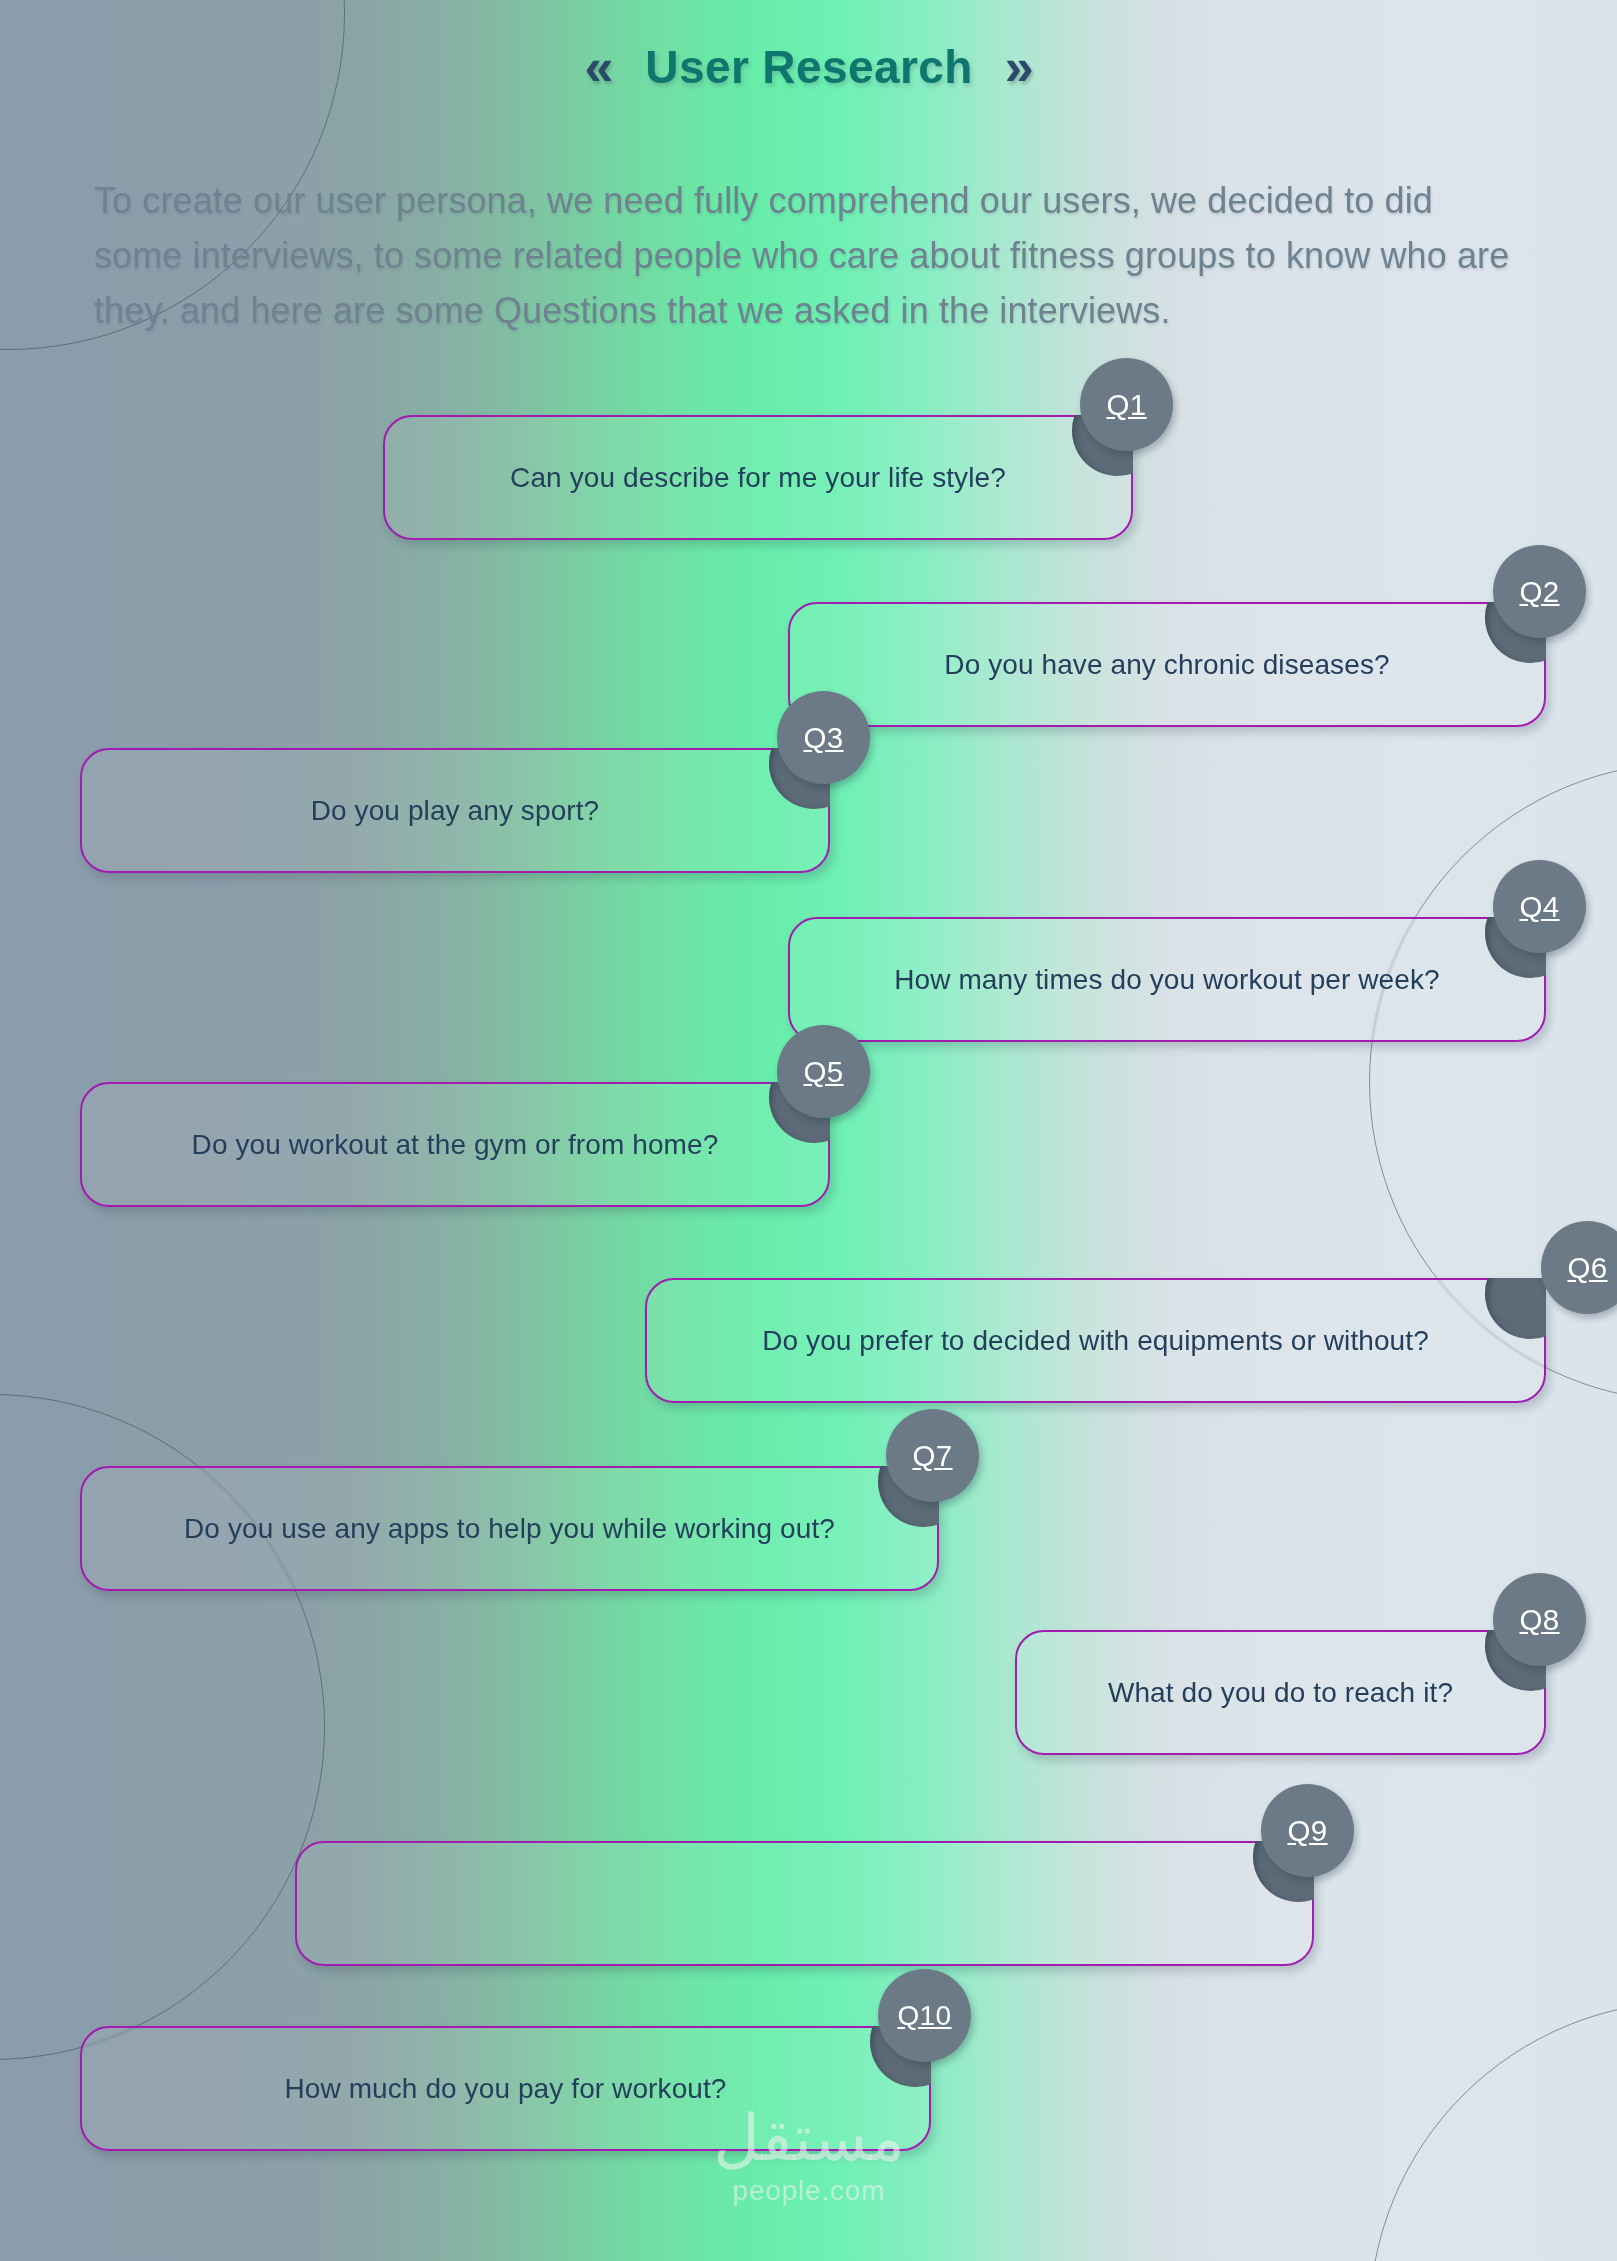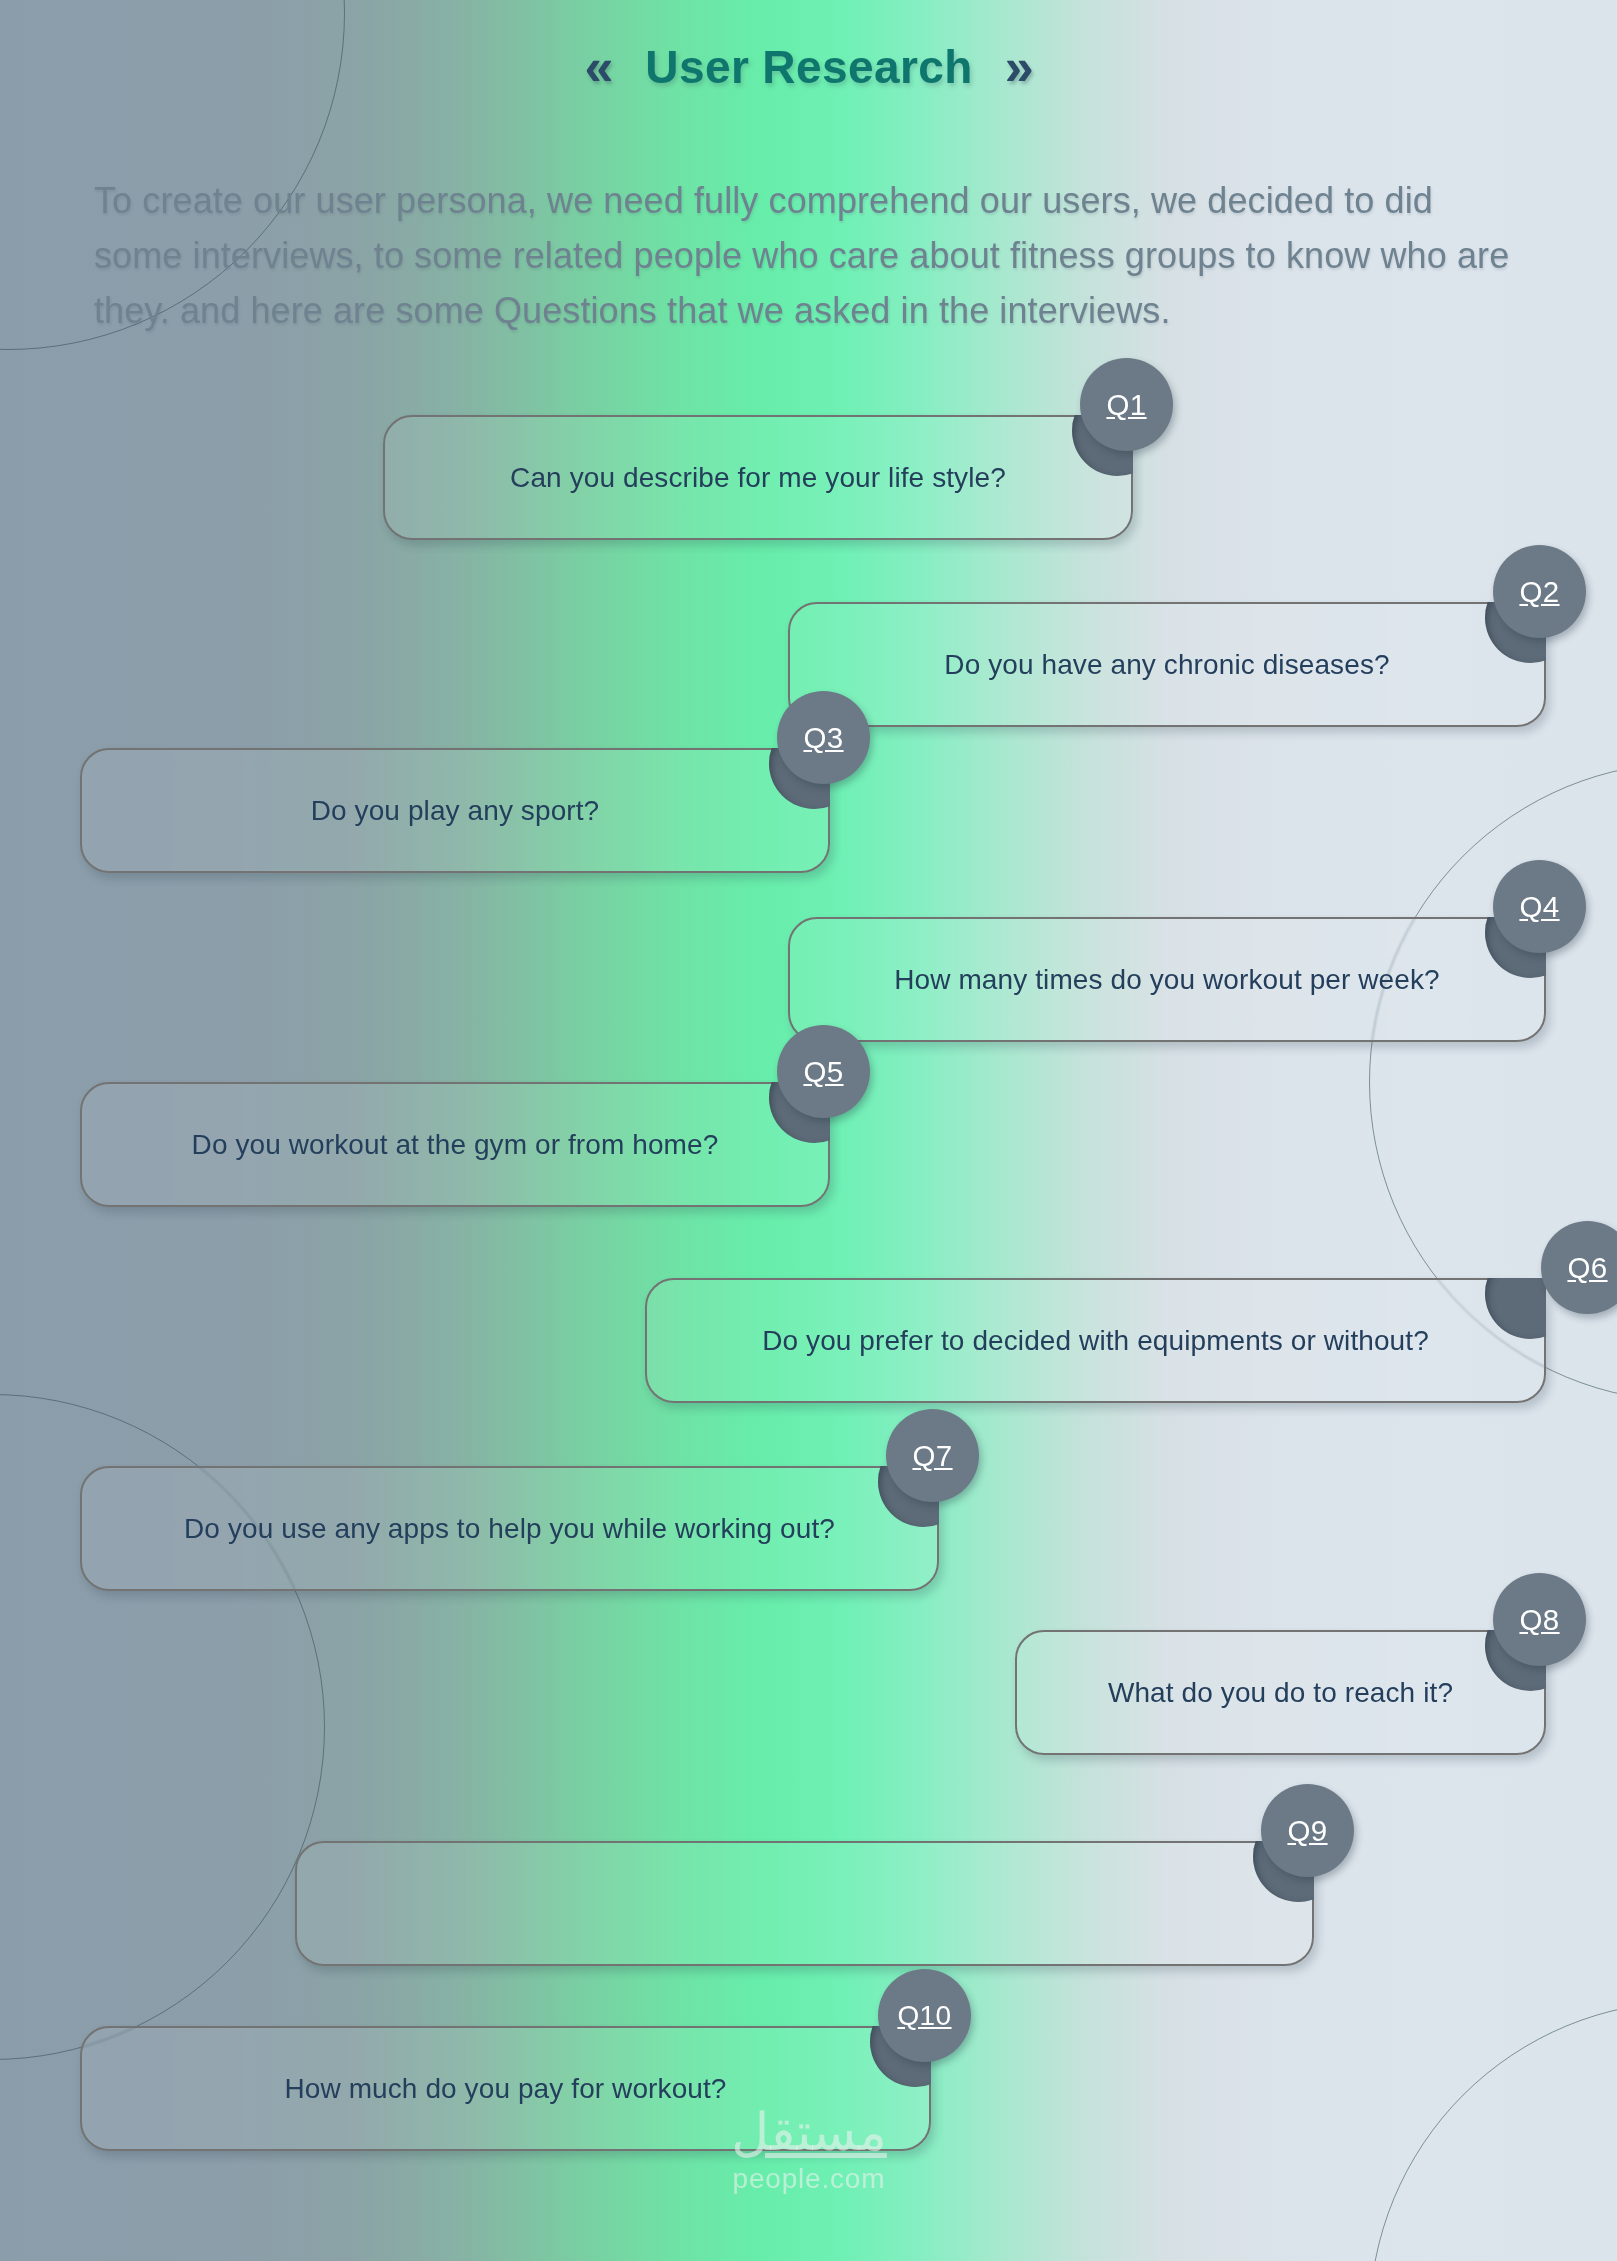--- a/index.html
+++ b/index.html
@@ -57,21 +57,21 @@
   }
 
   
   .q-list { position:absolute; left:0; top:0; width:1618px; height:2261px; z-index:4; }
 
   .q-row { position:absolute; }
 
   .q-card {
     position:relative;
     height:125px;
-    border:2px solid #737373;
+    border:2px solid #a21caf;
     border-radius:29px;
     background:rgba(255,255,255,.075);
     box-shadow: 3.4px 5.9px 8.4px rgba(40,60,75,.20);
     display:flex; align-items:center; justify-content:center;
     backdrop-filter: blur(0.8px);
   }
   .q-text {
     font-size:28px;
     color:#243f5c;
     font-weight:400;
@@ -117,21 +117,21 @@
   
   .watermark {
     position:absolute;
     left:50%; transform:translateX(-50%);
     top:2106px;
     text-align:center;
     z-index:9;
     pointer-events:none;
     color:rgba(235,242,238,.60);
   }
-  .wm-ar { font-size:52px; line-height:1; letter-spacing:1.7px;text-decoration:underline; }
+  .wm-ar { font-size:64px; line-height:1; letter-spacing:1.7px; }
   .wm-en { font-size:28px; line-height:1.5; letter-spacing:0.8px; }
 </style>
 </head>
 <body>
 
 <div class="deco deco-tl"></div>
 <div class="deco deco-r"></div>
 <div class="deco deco-bl"></div>
 <div class="deco deco-br"></div>
 

